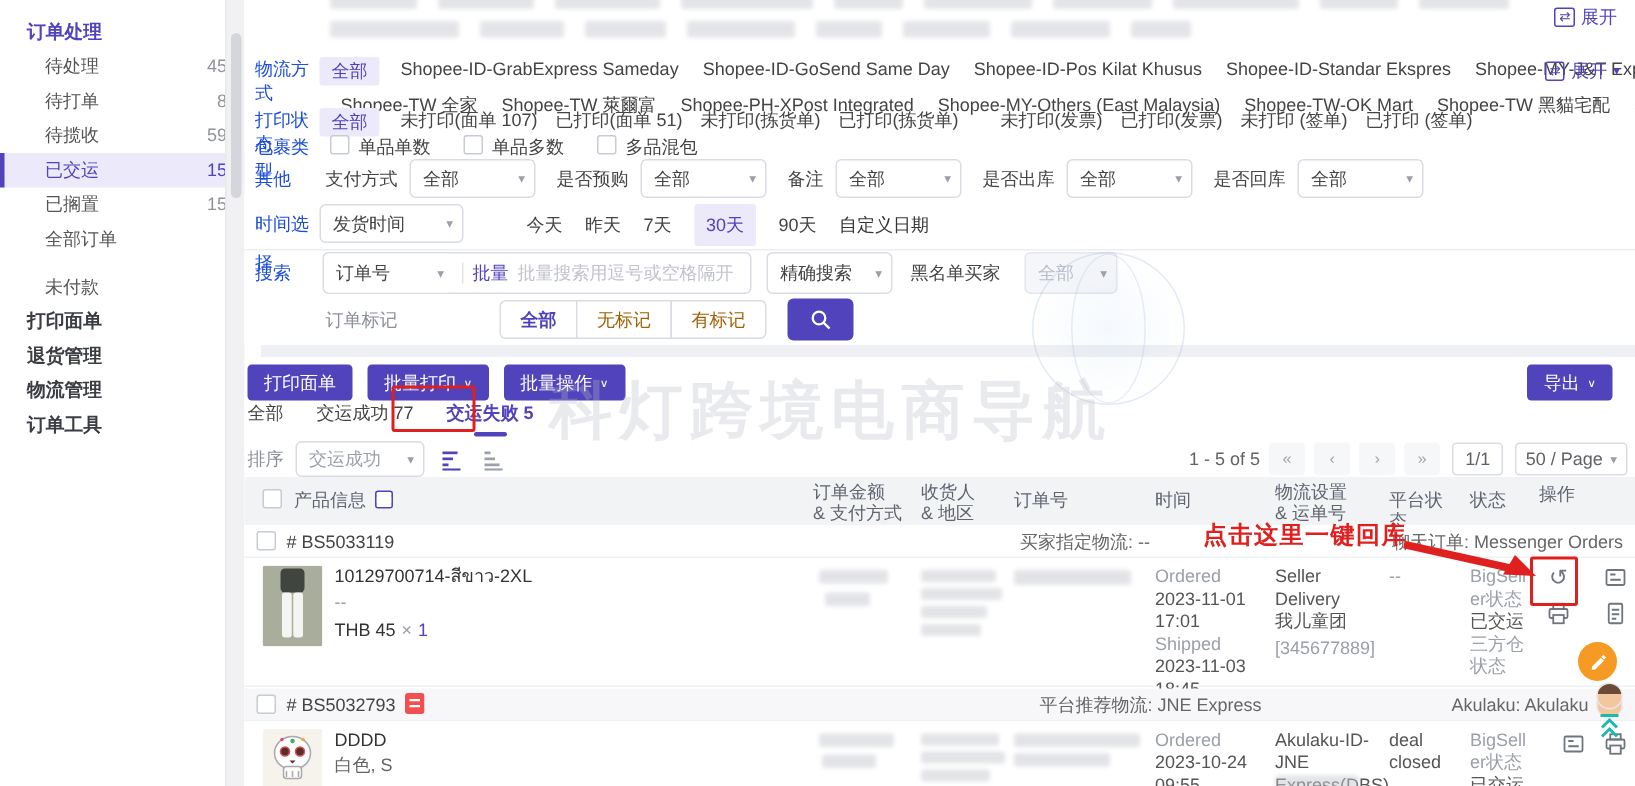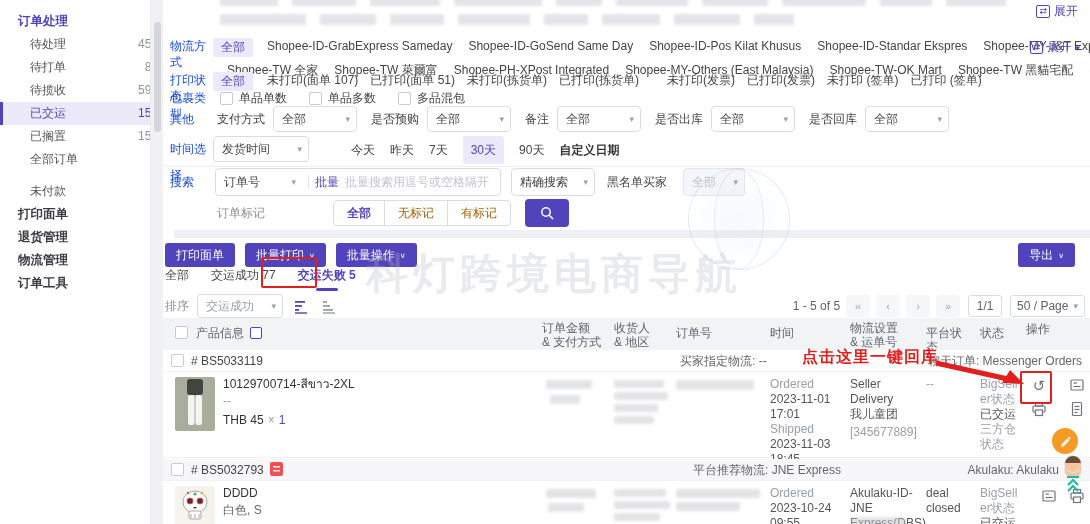--- a/index.html
+++ b/index.html
@@ -22,21 +22,21 @@
 
 .fpanel{position:absolute;left:163px;top:0;width:927px;height:230px;background:#fff}
 .frow{position:absolute;left:0;right:0;display:flex;align-items:flex-start}
 .flabel{width:50px;padding-left:7px;color:#1d4ed8;flex:none;line-height:16px}
 .chip{background:#ece9fb;color:#5143bb;padding:1px 8px;border-radius:2px;margin-right:14px;white-space:nowrap;cursor:pointer}
 .opt{color:#444;margin-right:16px;white-space:nowrap;line-height:16px;cursor:pointer}
 .optline{display:flex;flex-wrap:nowrap;margin-bottom:5px}
 .rbc{height:11px;background:#c9cbd2;opacity:.5;border-radius:2px;filter:blur(1.5px);margin-right:14px;flex:none}
 .xbtn{position:absolute;color:#5143bb;display:flex;align-items:center;gap:4px;cursor:pointer;white-space:nowrap}
 .xbox{display:inline-block;border:1px solid #5143bb;border-radius:2px;font-size:9px;line-height:11px;padding:0 2px}
-.ckrow{display:flex;align-items:center}
+.ckrow{display:flex;align-items:flex-start}
 .cb{width:13px;height:13px;border:1px solid #c6cbd4;border-radius:2px;background:#fff;flex:none;cursor:pointer}
 .cklabel{margin:0 22px 0 6px;color:#444;cursor:pointer}
 .sel{height:26px;line-height:24px;border:1px solid #d9dce3;border-radius:4px;background:#fff;padding:0 6px 0 8px;color:#444;display:inline-flex;align-items:center;justify-content:space-between;cursor:pointer}
 .sel .chev{color:#9aa0a9;font-size:9px;margin-left:6px}
 .sel.muted{background:#f5f6f9;color:#b9bdc6;border-color:#e3e6ec}
 .fieldlb{color:#444;margin:0 8px 0 0;line-height:26px}
 .divider{position:absolute;left:0;right:0;border-top:1px solid #ebedf0}
 .inputgrp{position:absolute;display:flex;align-items:center;height:28px;border:1px solid #d9dce3;border-radius:4px;background:#fff}
 .ig-sep{width:1px;height:14px;background:#e2e4ea;margin:0 6px}
 .link{color:#5143bb;cursor:pointer;white-space:nowrap}
@@ -284,21 +284,21 @@
       <span class="sel" style="width:96px;margin-left:0">
           <span>发货时间</span>
           <span class="chev">▾</span>
         </span>
       <div style="display:flex;align-items:center;margin-left:42px;line-height:26px">
         <span class="opt" style="margin-right:15px">今天</span>
         <span class="opt" style="margin-right:15px">昨天</span>
         <span class="opt" style="margin-right:15px">7天</span>
         <span class="chip" style="margin-right:15px">30天</span>
         <span class="opt" style="margin-right:15px">90天</span>
-        <span class="opt" style="font-weight:bold;color:#333">自定义日期</span>
+        <span class="opt" style="font-weight:normal;color:#333">自定义日期</span>
       </div>
     </div>
 
     <div class="divider" style="top:166px"></div>
 
     <div class="frow" style="top:168px">
       <span class="flabel" style="line-height:28px">搜索</span>
     </div>
     <div class="inputgrp" style="left:52px;top:168px;width:286px">
       <span class="sel" style="border:none;width:86px;height:26px">

